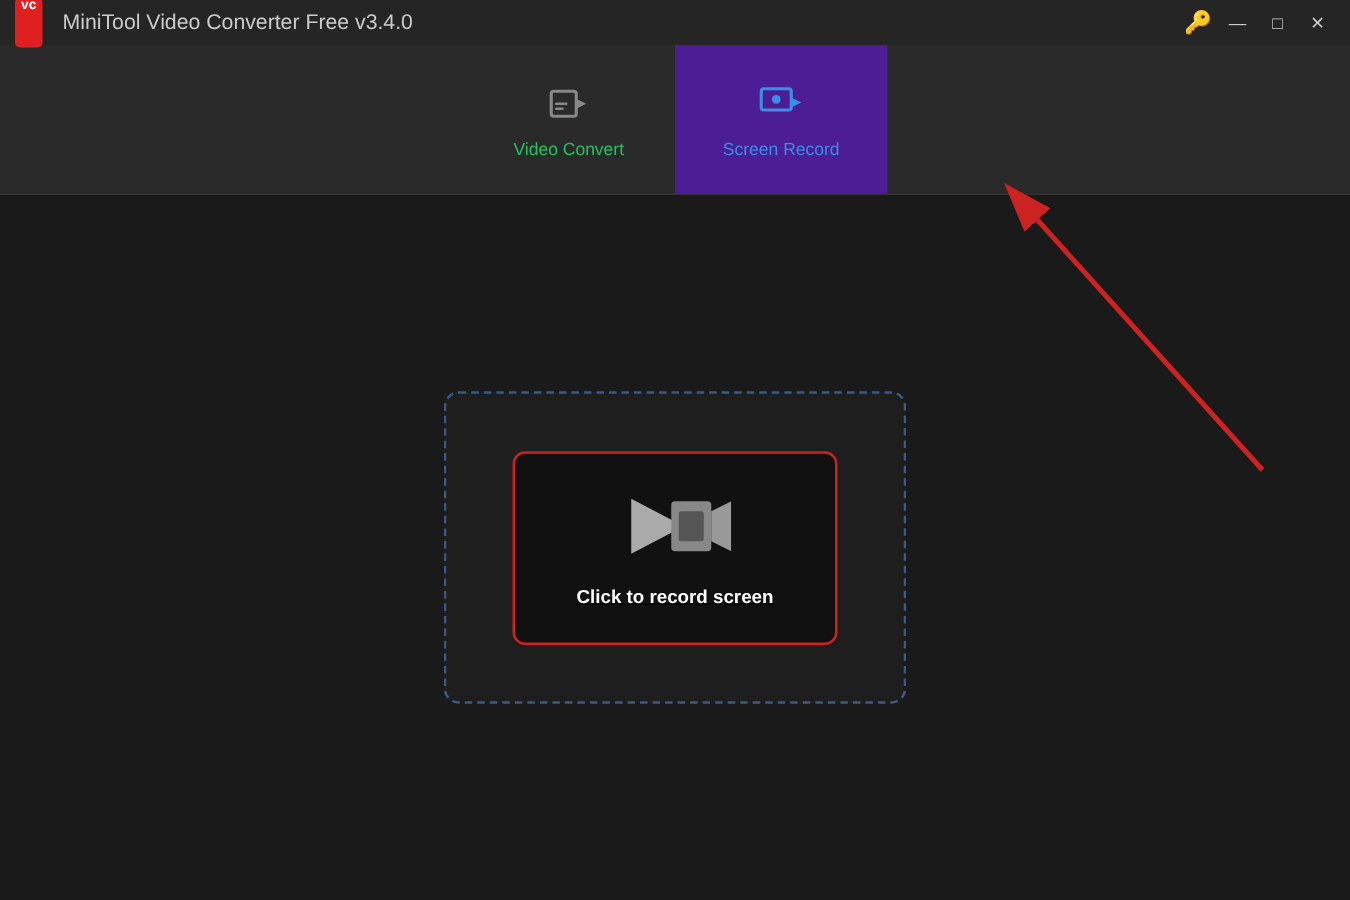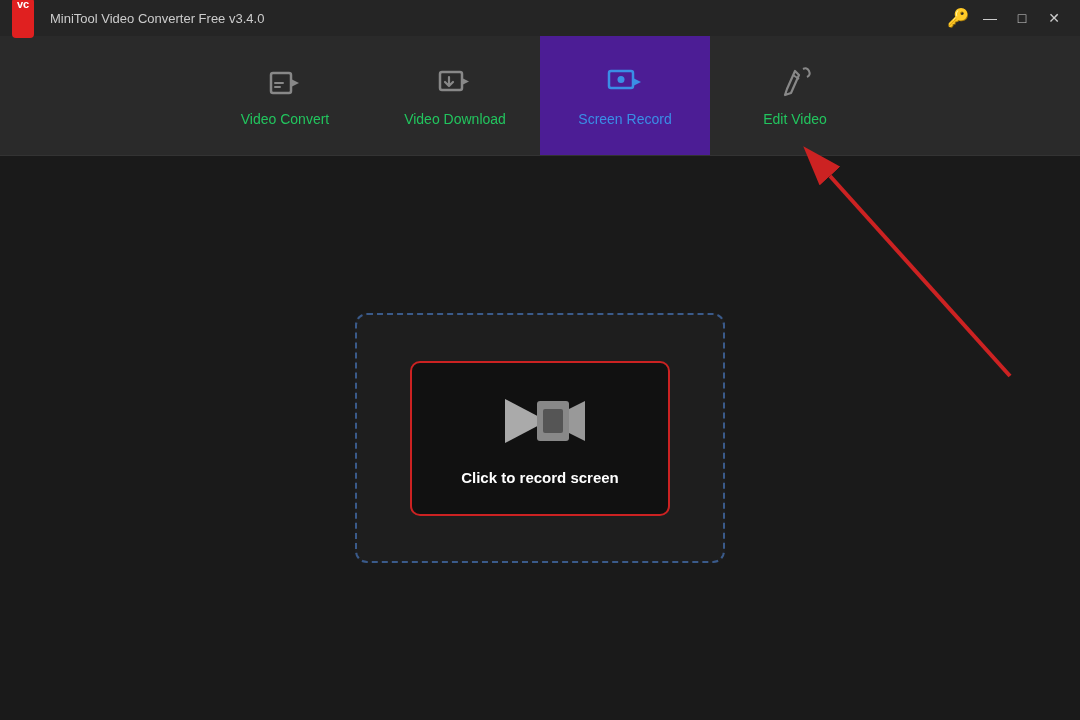--- a/index.html
+++ b/index.html
@@ -32,21 +32,21 @@
       margin-right: 16px;
       flex-shrink: 0;
     }
     #app-logo span {
       color: white;
       font-weight: bold;
       font-size: 11px;
     }
     #title-text {
       color: #cccccc;
-      font-size: 13px;
+      font-size: 17px;
       flex: 1;
     }
     #window-controls {
       display: flex;
       gap: 4px;
       align-items: center;
     }
     .win-btn {
       width: 28px;
       height: 28px;
@@ -138,20 +138,21 @@
       height: 155px;
       border: 2px solid #cc2222;
       border-radius: 10px;
       background: #111;
       display: flex;
       flex-direction: column;
       align-items: center;
       justify-content: center;
       gap: 18px;
       cursor: pointer;
+      text-decoration: underline;
     }
 
     
     #camera-icon-wrapper {
       display: flex;
       align-items: center;
       justify-content: center;
       gap: 0;
     }
 
@@ -191,46 +192,30 @@
 
   <div class="nav-tab">
     <svg class="tab-svg" viewBox="0 0 36 36" fill="none">
       <rect x="4" y="8" width="20" height="20" rx="2" fill="none" stroke="#888" stroke-width="2.5"></rect>
       <path d="M24 14l8 4-8 4V14z" fill="#888"></path>
       <path d="M8 18h8M8 22h5" stroke="#888" stroke-width="2" stroke-linecap="round"></path>
     </svg>
     <span class="tab-label">Video Convert</span>
   </div>
 
-  <div class="nav-tab">
-    <svg class="tab-svg" viewBox="0 0 36 36" fill="none">
-      <rect x="3" y="7" width="22" height="18" rx="2" fill="none" stroke="#888" stroke-width="2.5"></rect>
-      <path d="M25 13l7 3.5-7 3.5V13z" fill="#888"></path>
-      <path d="M12 12v8M8 17l4 4 4-4" stroke="#888" stroke-width="2.2" stroke-linecap="round" stroke-linejoin="round"></path>
-    </svg>
-    <span class="tab-label">Video Download</span>
-  </div>
 
   <div class="nav-tab active">
     <svg class="tab-svg" viewBox="0 0 36 36" fill="none">
       <rect x="2" y="6" width="24" height="17" rx="2" fill="none" stroke="#3a8ee6" stroke-width="2.5"></rect>
       <path d="M26 13l8 4-8 4V13z" fill="#3a8ee6"></path>
       <circle cx="14" cy="14.5" r="3.5" fill="#3a8ee6"></circle>
     </svg>
     <span class="tab-label">Screen Record</span>
   </div>
 
-  <div class="nav-tab">
-    <svg class="tab-svg" viewBox="0 0 36 36" fill="none">
-      <path d="M18 6 L22 10 L14 28 L8 30 L10 24 Z" fill="none" stroke="#888" stroke-width="2.2" stroke-linejoin="round"></path>
-      <path d="M16 10l6 4" stroke="#888" stroke-width="1.8"></path>
-      <path d="M26 4 Q30 2 32 6 Q34 10 30 12" fill="none" stroke="#888" stroke-width="2"></path>
-    </svg>
-    <span class="tab-label">Edit Video</span>
-  </div>
 
 </div>
 
 <div id="main-content">
 
   <svg id="arrow-annotation" viewBox="0 0 300 250" style="top: -10px; right: 50px;">
     <defs>
       <marker id="arrowhead" markerWidth="10" markerHeight="7" refX="0" refY="3.5" orient="auto">
         <polygon points="0 0, 10 3.5, 0 7" fill="#cc2222"></polygon>
       </marker>

